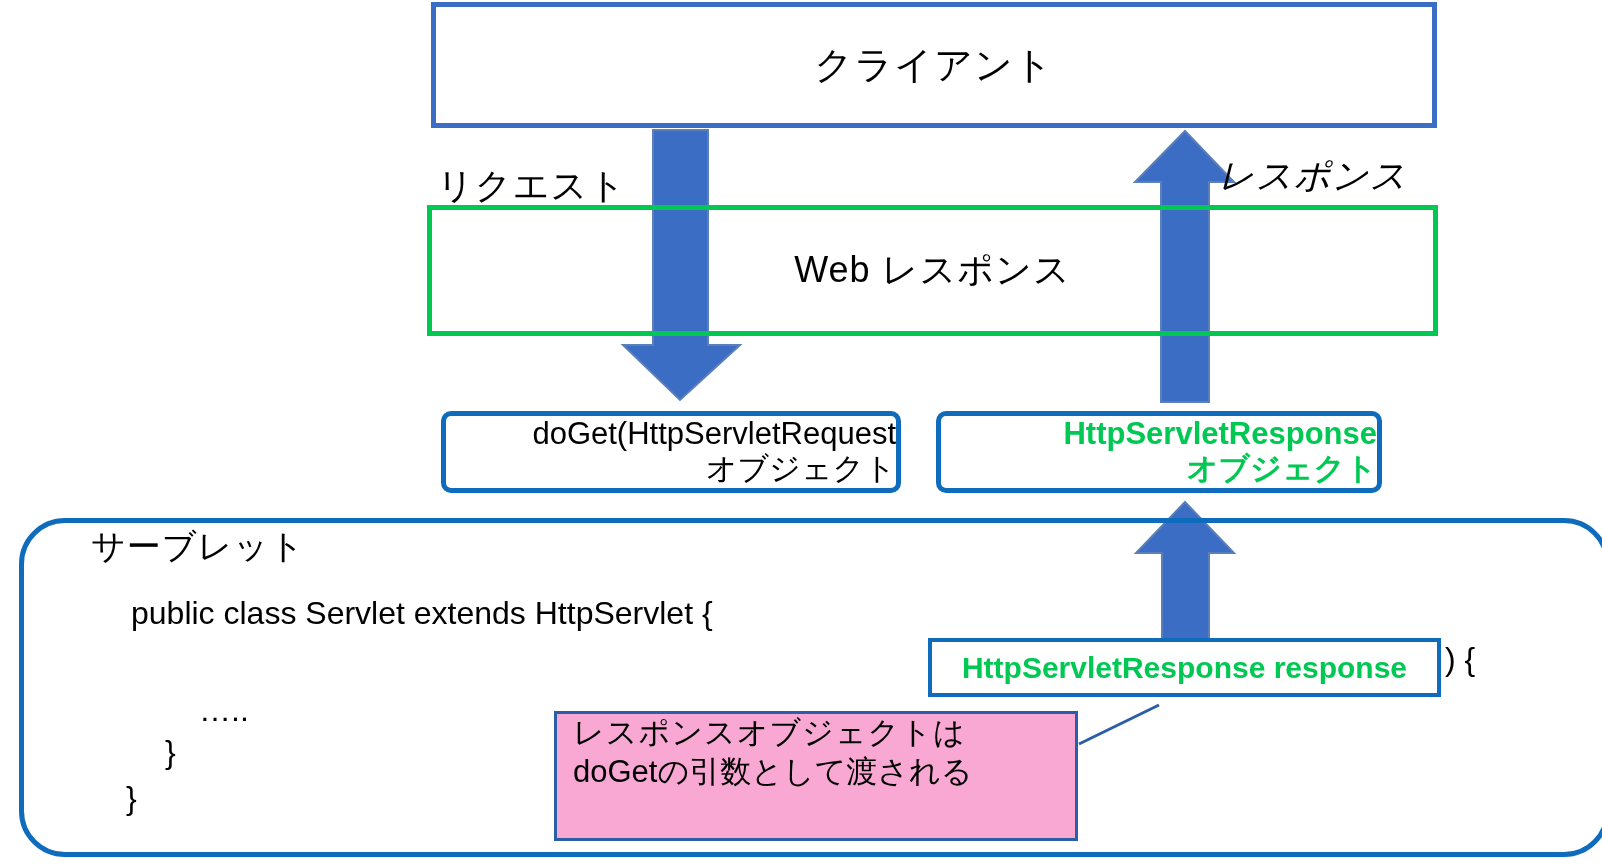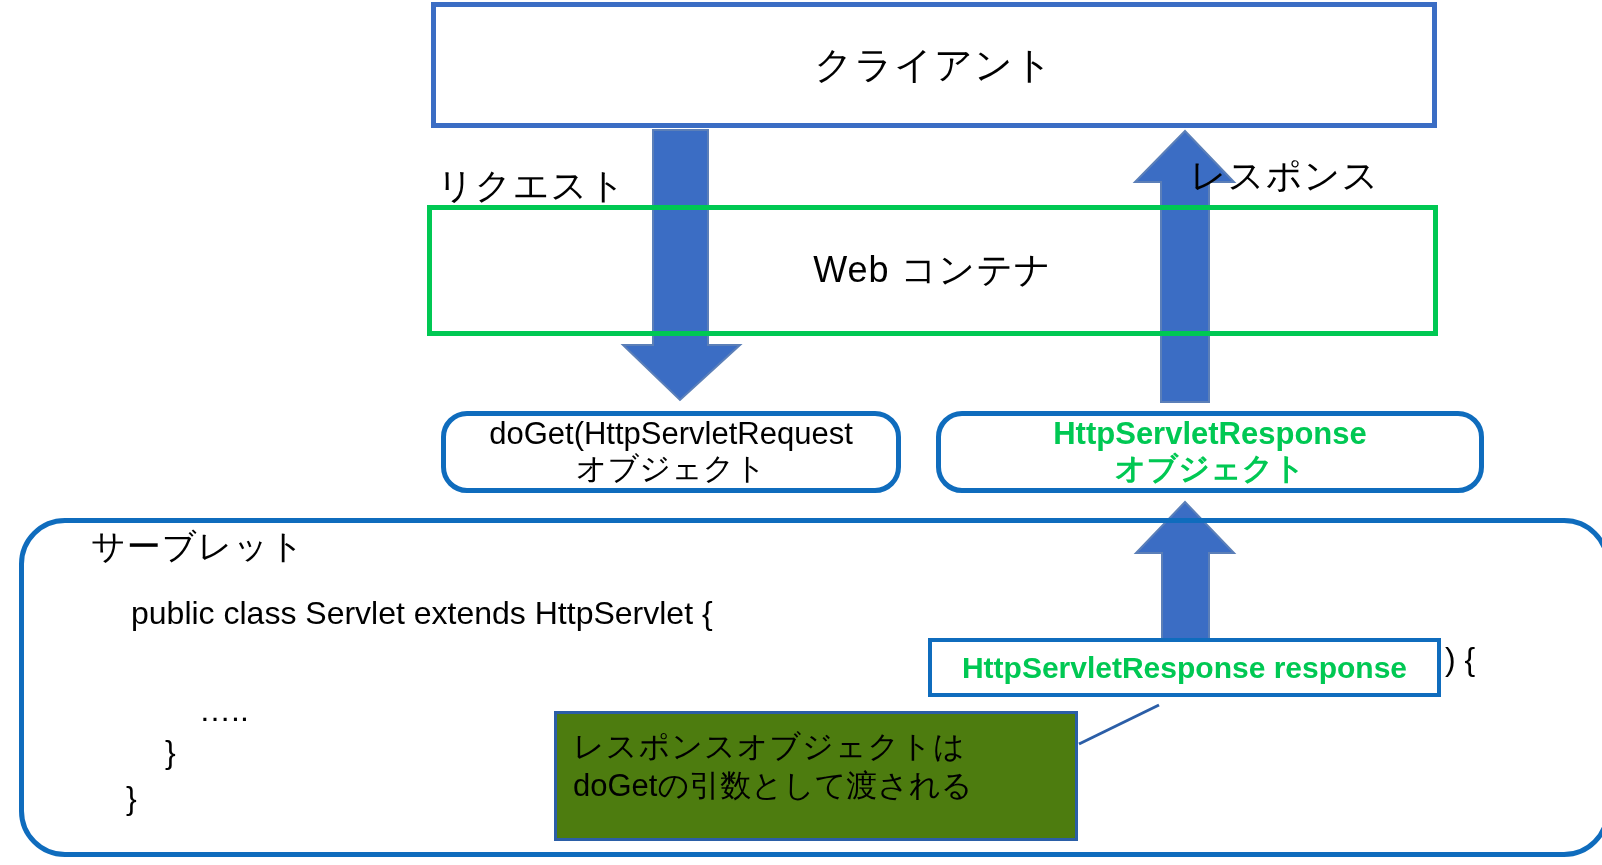--- a/index.html
+++ b/index.html
@@ -42,32 +42,32 @@
     display: flex; align-items: center; justify-content: center;
   }
   .container-label {
     font-size: 36px;
     color: #000000;
     letter-spacing: 1px;
   }
 
   .obj-box {
     border: 5px solid #0F6CBD;
-    border-radius: 26px;
+    border-radius: 10px;
     background: #ffffff;
     box-sizing: border-box;
     display: flex; flex-direction: column;
-    align-items: center; justify-content: center;
+    align-items: flex-end; justify-content: center;
     line-height: 1.12;
   }
   .obj-box-left {
     left: 428px; top: 411px; width: 460px; height: 82px;
   }
   .obj-box-right {
-    left: 923px; top: 411px; width: 548px; height: 82px;
+    left: 923px; top: 411px; width: 446px; height: 82px;
   }
   .obj-line-black {
     font-size: 31px; color: #000000;
   }
   .obj-line-green {
     font-size: 31px; color: #00C853; font-weight: bold;
   }
 
   
   .servlet-box {
@@ -111,43 +111,43 @@
   }
   .param-text {
     font-size: 30px; font-weight: bold; color: #00C853;
     white-space: pre;
   }
 
   
   .note-box {
     left: 541px; top: 711px; width: 524px; height: 130px;
     border: 3px solid #2B5EA7;
-    background: #4d7c0f;
-    box-sizing: border-box;
-    padding: 14px 0 0 16px;
+    background: #f9a8d4;
+    box-sizing: border-box;
+    padding: 0 0 0 16px;
   }
   .note-line {
     font-size: 31px; color: #000000; line-height: 1.25;
   }
   .note-line.l1 { letter-spacing: 1px; }
 
   
   .arrow-layer {
     left: 0; top: 0; width: 1602px; height: 865px;
     pointer-events: none;
   }
 
   
   .flow-label {
     font-size: 36px;
     color: #000000;
     letter-spacing: 1px;
   }
   .label-request { left: 424px; top: 162px; }
-  .label-response { left: 1177px; top: 152px; }
+  .label-response { left: 1205px; top: 152px; font-style: italic; }
 </style>
 </head>
 <body>
 
 <div id="canvas">
 
   <svg class="abs arrow-layer" viewBox="0 0 1602 865" width="1602" height="865">
 
     <polygon points="640,130 695,130 695,345 727,345 667,400 610,345 640,345" fill="#3B6DC4" stroke="#5B7FB8" stroke-width="2"></polygon>
 
@@ -159,21 +159,21 @@
   </svg>
 
   <div class="abs client-box">
     <span class="client-label">クライアント</span>
   </div>
 
   <div class="abs flow-label label-request">リクエスト</div>
   <div class="abs flow-label label-response">レスポンス</div>
 
   <div class="abs container-box">
-    <span class="container-label">Web コンテナ</span>
+    <span class="container-label">Web レスポンス</span>
   </div>
 
   <div class="abs obj-box obj-box-left">
     <span class="obj-line-black">doGet(HttpServletRequest</span>
     <span class="obj-line-black">オブジェクト</span>
   </div>
 
   <div class="abs obj-box obj-box-right">
     <span class="obj-line-green">HttpServletResponse</span>
     <span class="obj-line-green">オブジェクト</span>

